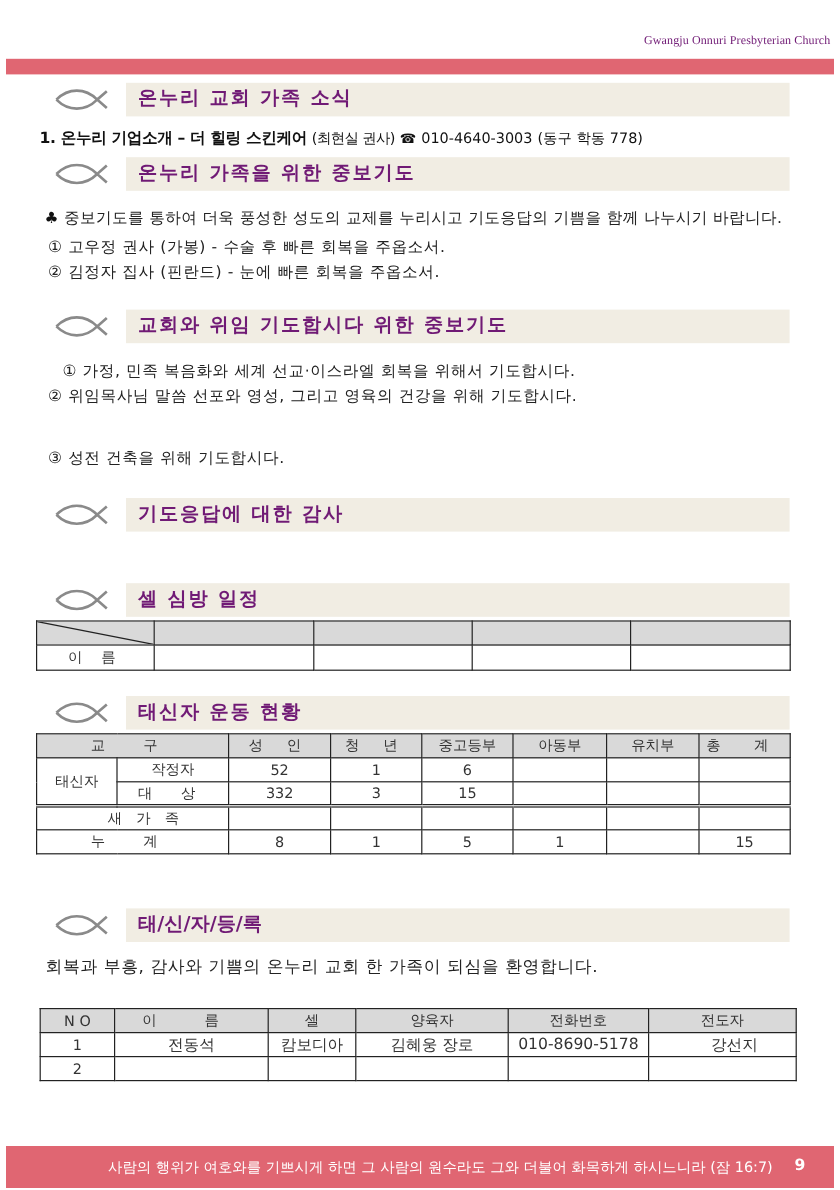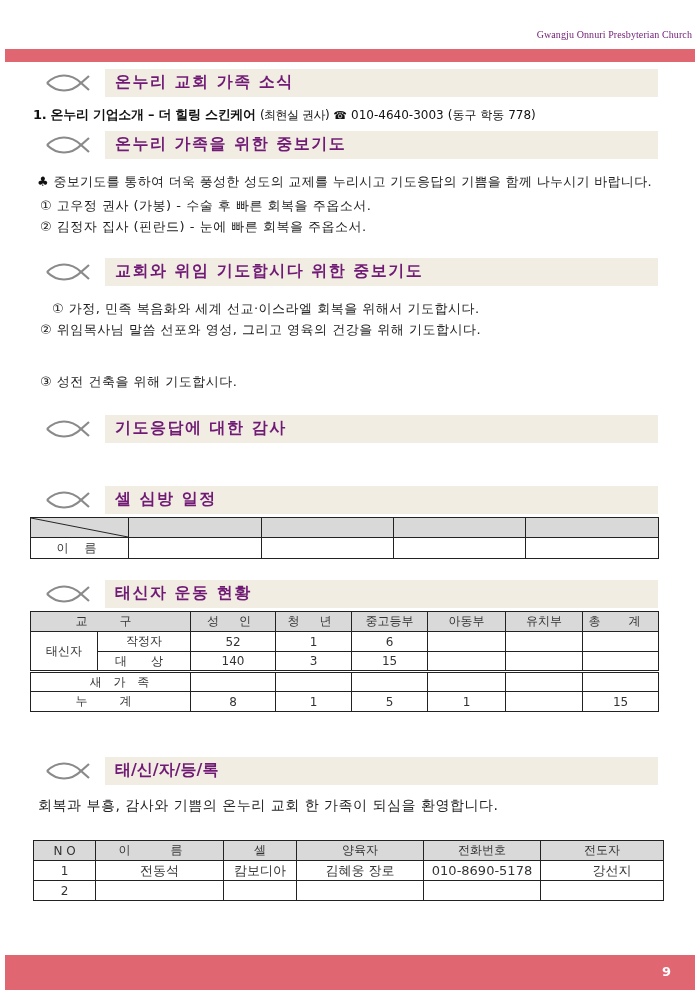--- a/index.html
+++ b/index.html
@@ -154,21 +154,21 @@
     <td>작정자</td>
     <td>52</td>
     <td>1</td>
     <td>6</td>
     <td></td>
     <td></td>
     <td></td>
   </tr>
   <tr>
     <td style="letter-spacing:10px;">대 상</td>
-    <td>140</td>
+    <td>332</td>
     <td>3</td>
     <td>15</td>
     <td></td>
     <td></td>
     <td></td>
   </tr>
   <tr class="dbl-top">
     <td colspan="2" style="letter-spacing:4px;padding-left:22px;">새 가 족</td>
     <td></td>
     <td></td>
@@ -229,14 +229,15 @@
     <td></td>
     <td></td>
     <td></td>
     <td></td>
     <td></td>
   </tr>
 </tbody>
   </table>
 
 <div class="abs footer-bar">
+  <span class="footer-text">사람의 행위가 여호와를 기쁘시게 하면 그 사람의 원수라도 그와 더불어 화목하게 하시느니라 (잠 16:7)</span>
   <span class="page-num">9</span>
 </div>
 
 </body></html>

